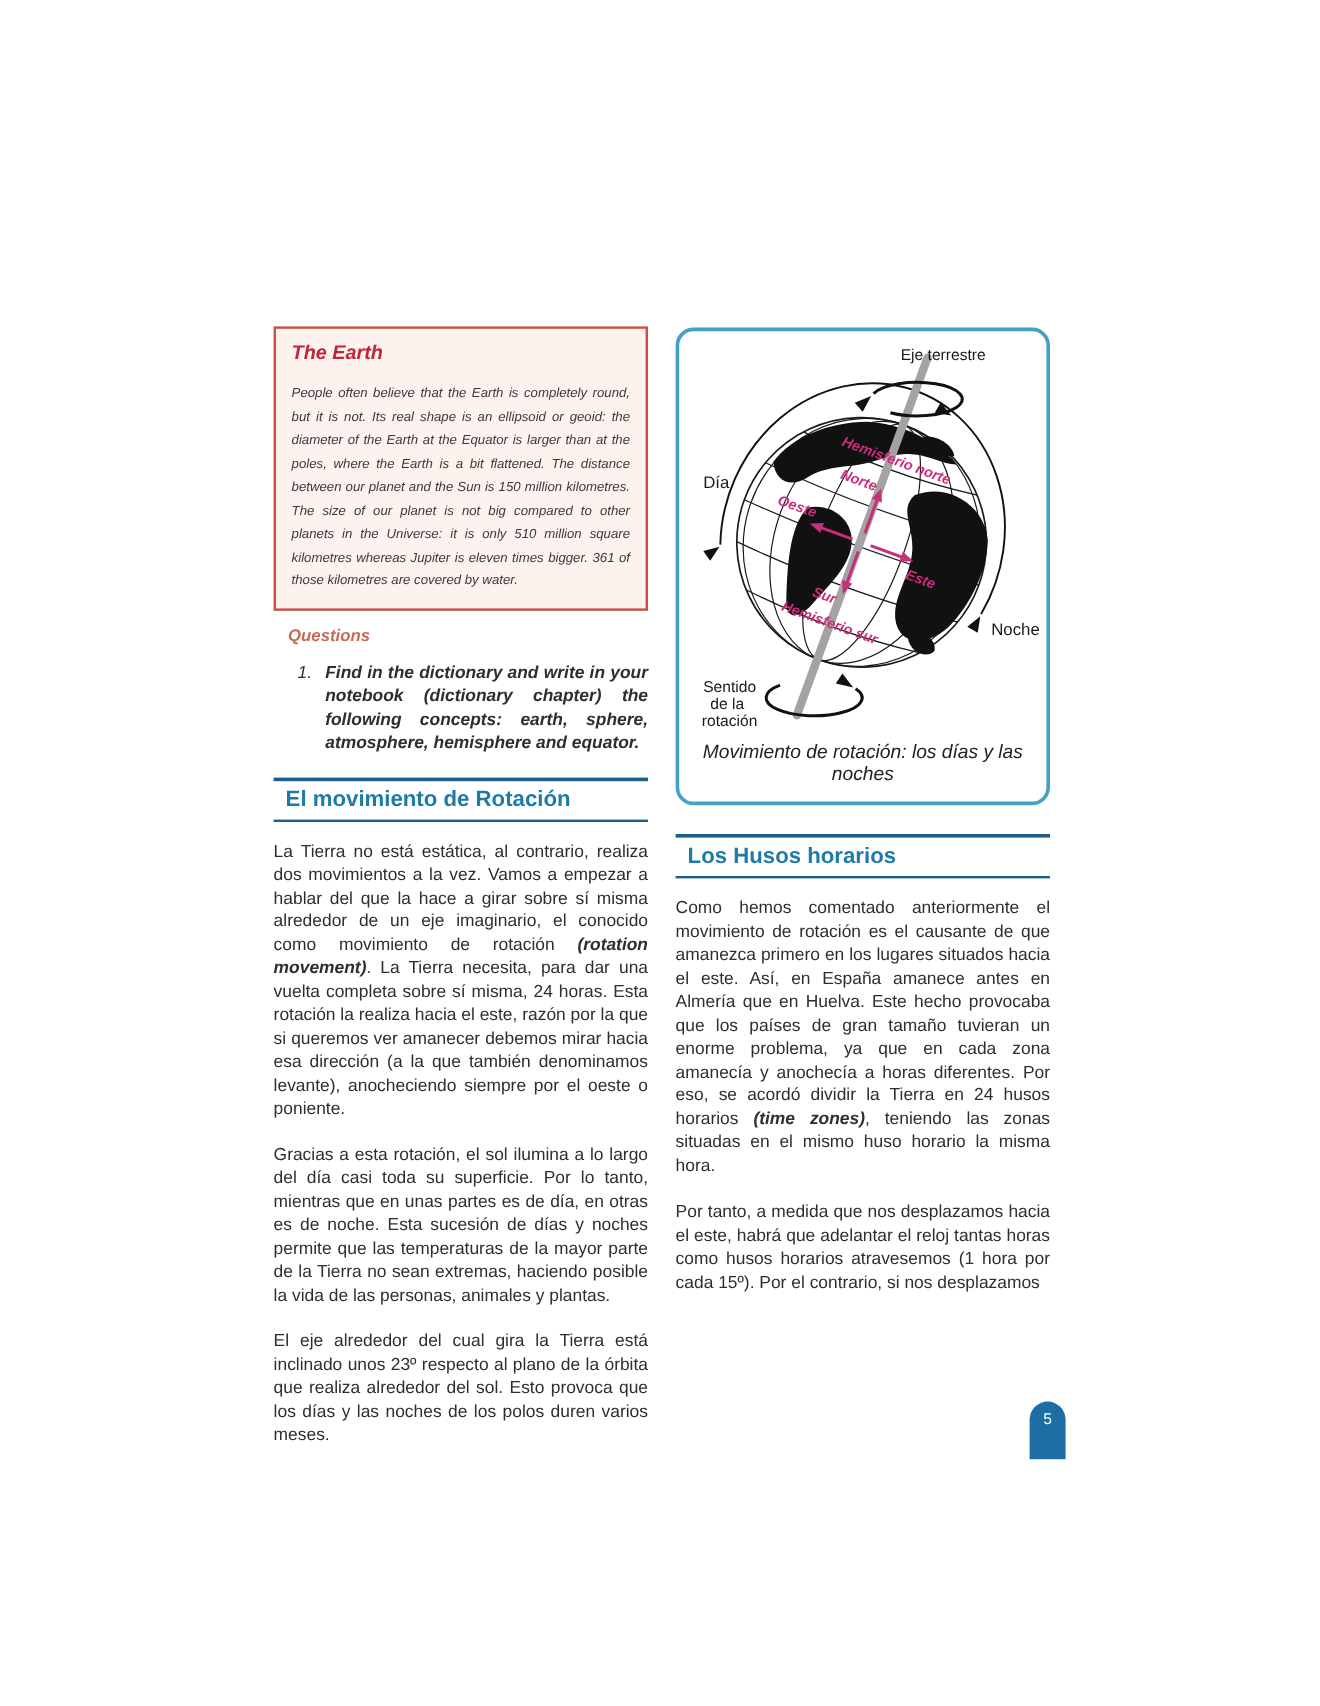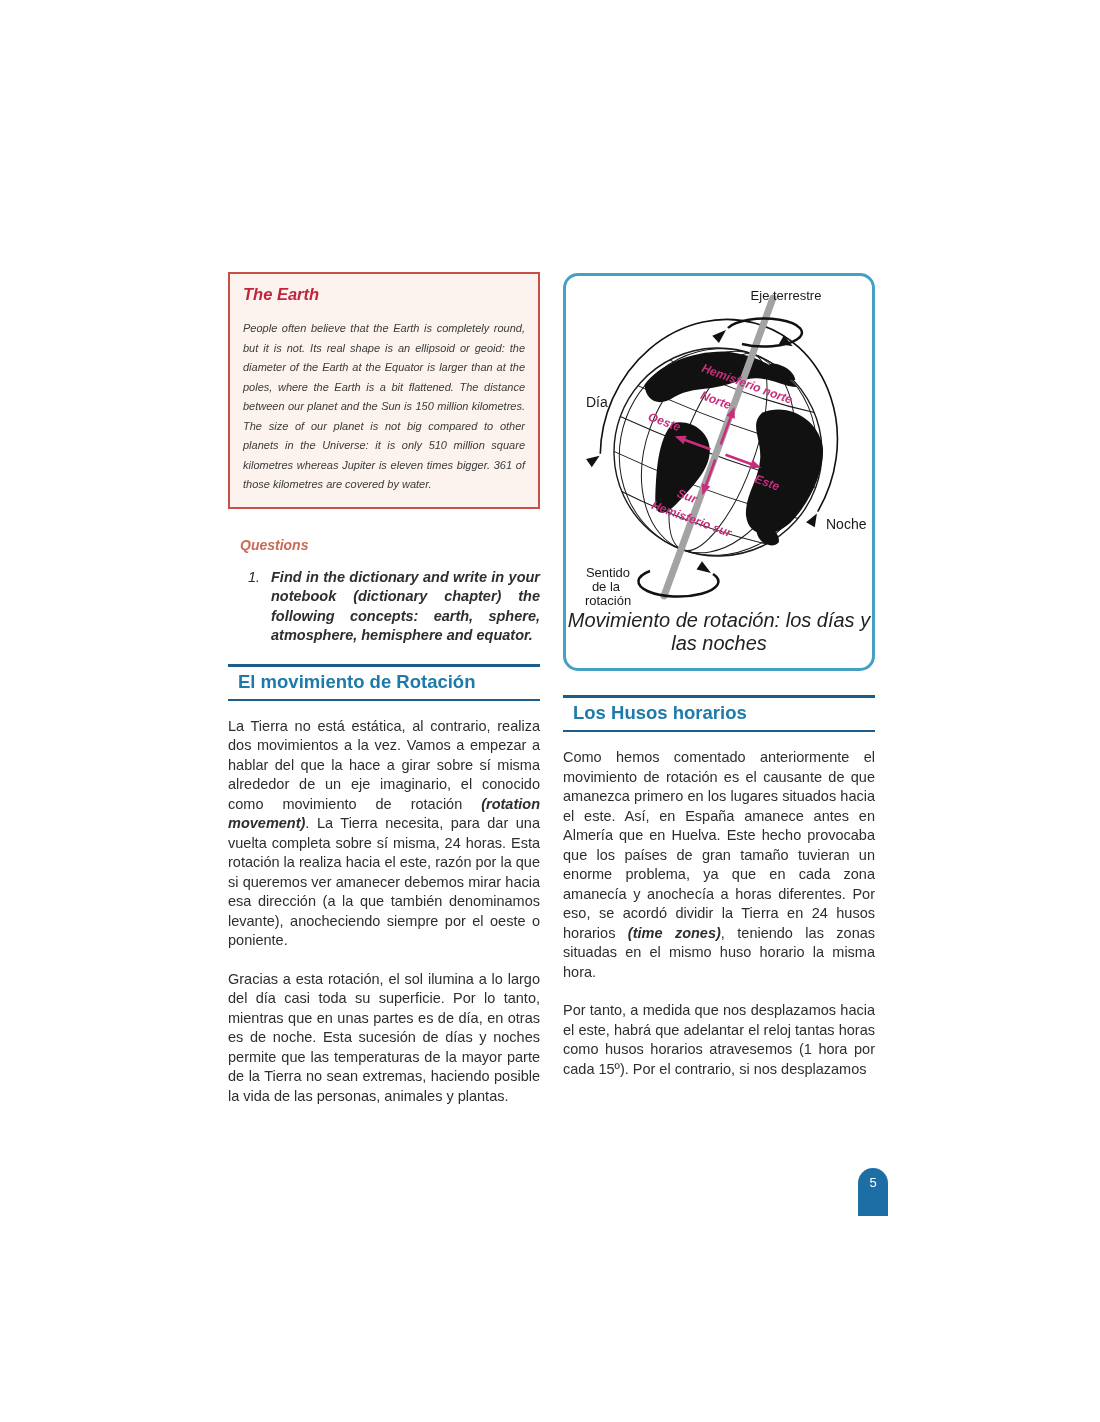--- a/index.html
+++ b/index.html
@@ -8,21 +8,21 @@
     font-family:"Liberation Sans", sans-serif;color:#2e2e2e;overflow:hidden;
   }
   .col-left{position:absolute;left:228px;top:272px;width:312px;}
   .col-right{position:absolute;left:563px;top:273px;width:312px;}
 
   p.body{font-size:14.5px;line-height:19.5px;text-align:justify;margin:0 0 19px 0;color:#2e2e2e;}
   .bi{font-weight:bold;font-style:italic;}
 
   .earth-box{
     box-sizing:border-box;border:2px solid #c94f44;background:#fcf2ee;
-    padding:11px 13px 12px 13px;margin-bottom:28px;
+    padding:11px 13px 12px 13px;margin-bottom:12px;
   }
   .earth-title{color:#c0253c;font-weight:bold;font-style:italic;font-size:16.5px;margin:0 0 15px 0;}
   .earth-body{font-style:italic;font-size:11px;line-height:19.5px;text-align:justify;color:#3a3a3a;margin:0;}
 
   .questions-title{color:#ca6a55;font-weight:bold;font-style:italic;font-size:14px;margin:9px 0 15px 12px;}
   .q-item{display:flex;font-style:italic;font-size:14.5px;line-height:19.5px;margin:0 0 0 20px;color:#2e2e2e;}
   .q-num{width:23px;flex:none;}
   .q-text{text-align:justify;flex:1;font-weight:bold;}
 
   .section-heading{
@@ -32,21 +32,21 @@
   }
   .col-right .section-heading{margin-top:24px;}
 
   .figure-box{
     position:relative;box-sizing:border-box;width:312px;height:398px;
     border:3px solid #44a0c4;border-radius:15px;background:#ffffff;
   }
   .figure-box svg{position:absolute;left:0;top:0;}
   .figure-caption{
     position:absolute;left:0;bottom:13px;width:100%;text-align:center;
-    font-style:italic;font-size:20px;color:#222222;
+    font-style:italic;font-size:16px;color:#222222;
   }
 
   .page-tab{
     position:absolute;left:858px;top:1168px;width:30px;height:48px;
     background:#1e6ea6;border-radius:15px 15px 0 0;color:#ffffff;
     font-size:13px;text-align:center;line-height:30px;
   }
 
   svg text{font-family:"Liberation Sans", sans-serif;}
   .svg-label{font-size:13px;fill:#1a1a1a;}
@@ -70,20 +70,21 @@
       <span class="q-num">1.</span>
       <span class="q-text">Find in the dictionary and write in your notebook (dictionary chapter) the following concepts: earth, sphere, atmosphere, hemisphere and equator.</span>
     </div>
 
     <div class="section-heading">El movimiento de Rotación</div>
 
     <p class="body"><span>La Tierra no está estática, al contrario, realiza dos movimientos a la vez. Vamos a empezar a hablar del que la hace a girar sobre sí misma alrededor de un eje imaginario, el conocido como movimiento de rotación </span><span class="bi">(rotation movement)</span><span>. La Tierra necesita, para dar una vuelta completa sobre sí misma, 24 horas. Esta rotación la realiza hacia el este, razón por la que si queremos ver amanecer debemos mirar hacia esa dirección (a la que también denominamos levante), anocheciendo siempre por el oeste o poniente.</span></p>
 
     <p class="body">Gracias a esta rotación, el sol ilumina a lo largo del día casi toda su superficie. Por lo tanto, mientras que en unas partes es de día, en otras es de noche. Esta sucesión de días y noches permite que las temperaturas de la mayor parte de la Tierra no sean extremas, haciendo posible la vida de las personas, animales y plantas.</p>
 
+    <p class="body">El eje alrededor del cual gira la Tierra está inclinado unos 23º respecto al plano de la órbita que realiza alrededor del sol. Esto provoca que los días y las noches de los polos duren varios meses.</p>
   </div>
 
   <div class="col-right">
 
     <div class="figure-box">
       <svg width="306" height="350" viewBox="0 0 306 350">
 
         <g transform="translate(152,176) rotate(20)">
 
           <path d="M -110,42 A 117 130 0 1 1 114,22" fill="none" stroke="#111" stroke-width="1.6"></path>

